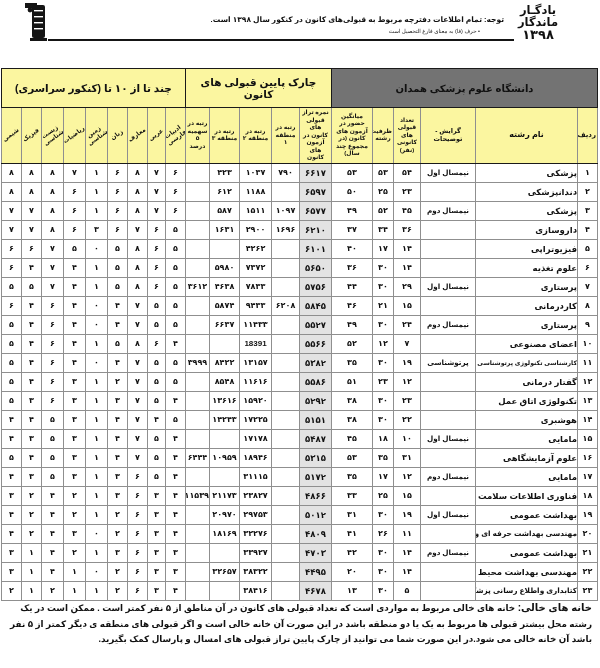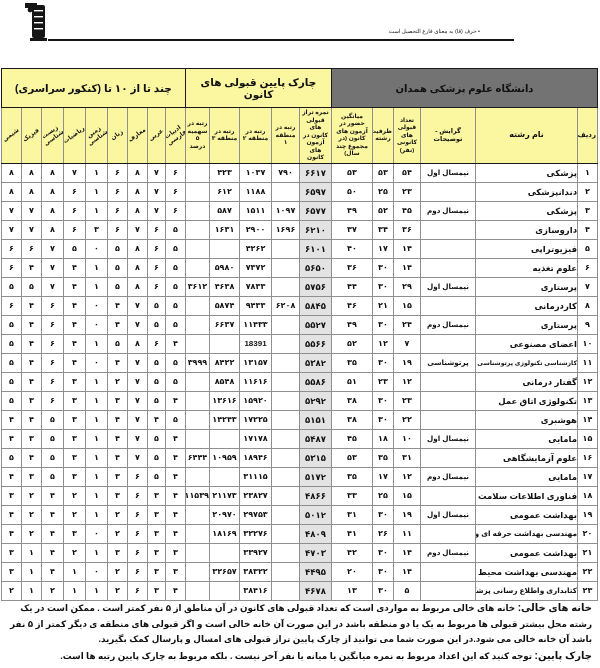--- a/index.html
+++ b/index.html
@@ -55,20 +55,26 @@
 
   
   .footer { position:absolute; top:599px; right:8px; left:8px; font-size:8.8px;
     font-weight:bold; line-height:1.75; }
   .footer .lead { font-size:10px; font-weight:bold; }
 </style>
 </head>
 <body>
 
 <div class="page-header">
+  <div class="brand">
+    <div class="b1">یادگـار</div>
+    <div class="b2">ماندگار</div>
+    <div class="b3">۱۳۹۸</div>
+  </div>
+  <div class="hdr-note">توجه: تمام اطلاعات دفترچه مربوط به قبولی‌های کانون در کنکور سال ۱۳۹۸ است.</div>
   <div class="hdr-subnote">• حرف (فا) به معنای فارغ التحصیل است</div>
   <div class="hdr-line"></div>
   <svg class="logo" viewBox="0 0 28 40">
     <rect x="8" y="3" width="13" height="33" rx="2" fill="#151515"></rect>
     <rect x="1" y="1" width="12" height="5" fill="#151515"></rect>
     <circle cx="6" cy="8" r="2.4" fill="#151515"></circle>
     <rect x="10" y="8" width="9" height="1.4" fill="#ffffff"></rect>
     <rect x="10" y="14" width="9" height="1.4" fill="#ffffff"></rect>
     <rect x="10" y="20" width="9" height="1.4" fill="#ffffff"></rect>
     <rect x="10" y="26" width="9" height="1.4" fill="#ffffff"></rect>
@@ -651,14 +657,13 @@
     <td class="c-sub">۱</td>
     <td class="c-sub">۲</td>
     <td class="c-sub">۱</td>
     <td class="c-sub">۲</td>
   </tr>
     </tbody>
 </table>
 
 <div class="footer">
   <p><span class="lead">خانه های خالی:</span> <span>خانه های خالی مربوط به مواردی است که تعداد قبولی های کانون در آن مناطق از ۵ نفر کمتر است . ممکن است در یک رشته محل بیشتر قبولی ها مربوط به یک یا دو منطقه باشد در این صورت آن خانه خالی است و اگر قبولی های منطقه ی دیگر کمتر از ۵ نفر باشد آن خانه خالی می شود.در این صورت شما می توانید از چارک پایین تراز قبولی های امسال و پارسال کمک بگیرید.</span></p>
-  <p><span class="lead">چارک پایین:</span> <span>توجه کنید که این اعداد مربوط به نمره میانگین یا میانه یا نفر آخر نیست . بلکه مربوط به چارک پایین رتبه ها است.</span></p>
 </div>
 
 </body></html>

